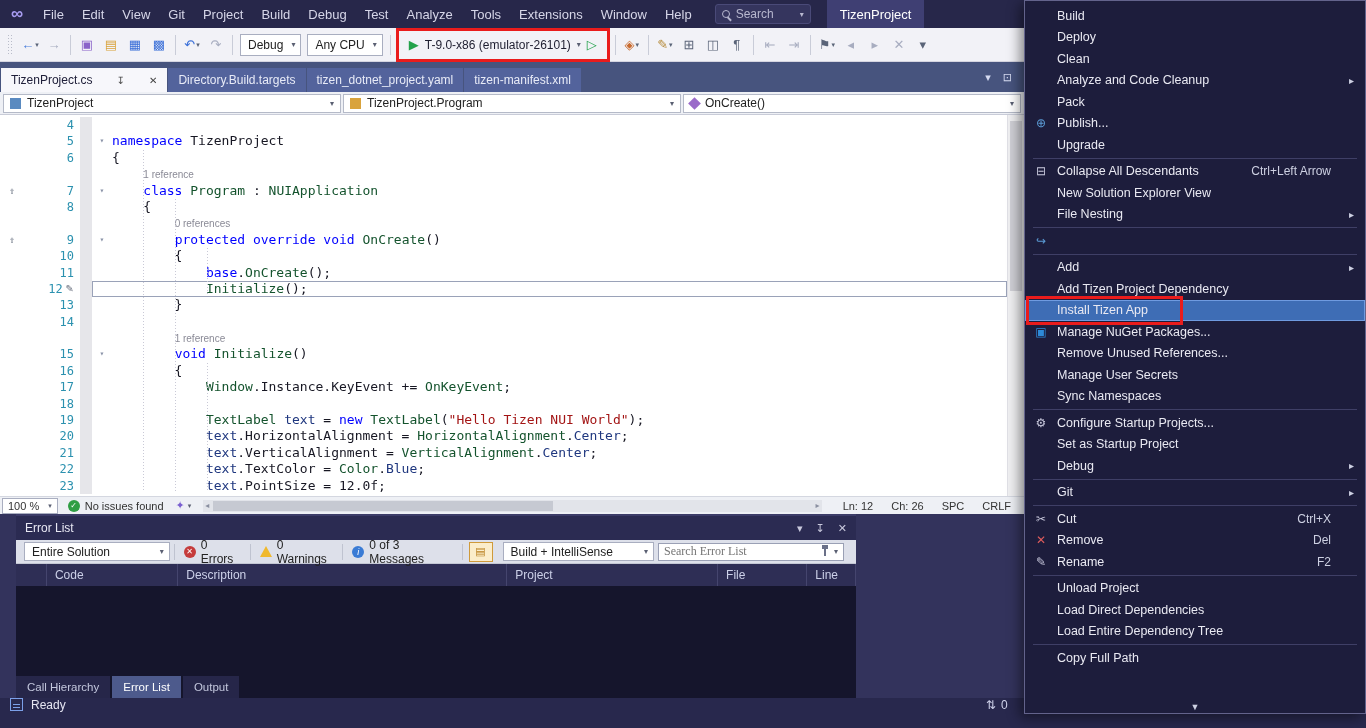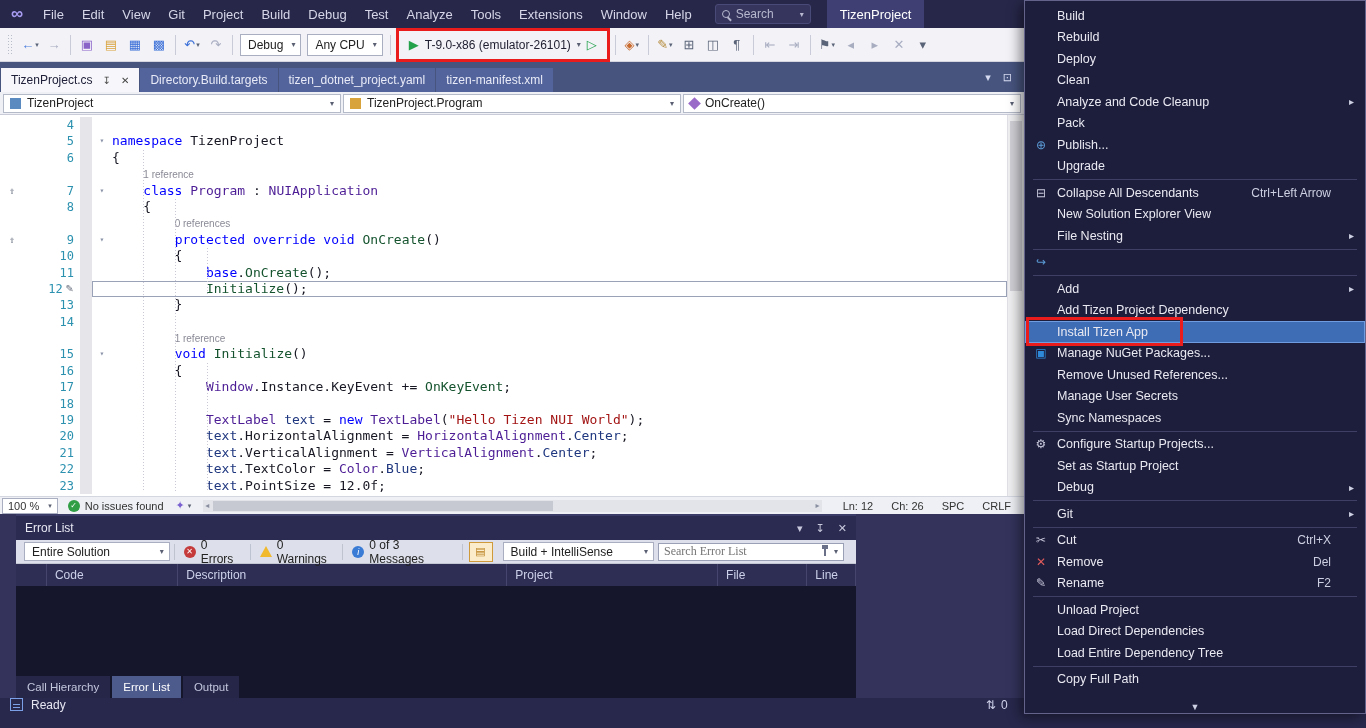--- a/index.html
+++ b/index.html
@@ -29,21 +29,21 @@
   .run-group{position:relative;display:flex;align-items:center;gap:6px;padding:0 9px;margin:0 5px;height:26px}
   .play{color:#23a24b;font-size:13px}
   .run-label{font-size:12px;color:#1e1e30}
   .run-group .chev{font-size:8px;color:#5a5f72}
   .annotation{position:absolute;border:3px solid #ea1c1c;pointer-events:none;z-index:30}
   .run-group .annotation{left:-4px;right:-4px;top:-4px;bottom:-4px}
 
   
   .tabstrip{position:absolute;top:62px;left:0;width:1024px;height:30px;background:#47547e;display:flex;align-items:flex-end}
   .tabs{display:flex;height:24px;margin-left:1px}
-  .tab{display:flex;align-items:center;padding:0 10px;background:#53639c;color:#e8ebf7;font-size:12px;margin-right:1px;gap:10px;cursor:default}
+  .tab{display:flex;align-items:center;padding:0 10px;background:#53639c;color:#e8ebf7;font-size:12px;margin-right:1px;gap:24px;cursor:default}
   .tab.active{background:#f7f7fb;color:#20203a}
   .tabico{font-size:10px;color:#444}
   .strip-icons{margin-left:auto;display:flex;align-items:center;gap:12px;padding-right:12px;color:#d5daf0;height:100%;font-size:11px}
 
   
   .navbar{position:absolute;top:92px;left:0;width:1024px;height:23px;background:#eef0f5;border-bottom:1px solid #c9ccd8;display:flex;align-items:center;padding:1px 2px}
   .navseg{flex:1;height:19px;background:#fff;border:1px solid #b5bac8;display:flex;align-items:center;font-size:12px;color:#222;padding:0 6px;gap:6px;margin:0 1px}
   .navseg .chev{margin-left:auto;font-size:8px;color:#5a5f72}
   .nicon{width:11px;height:11px;display:inline-block;flex:none}
 
@@ -54,21 +54,21 @@
   .mcol{width:24px;flex:none;display:flex;align-items:center;justify-content:center}
   .mglyph{font-size:10px;color:#4a5568}
   .lnum{width:56px;flex:none;display:flex;justify-content:flex-end;align-items:center;color:#2b91af;font-size:12px;padding-right:6px;font-family:"DejaVu Sans Mono",monospace}
   .pencil{color:#6b7280;font-size:10px;margin-left:3px;font-family:"DejaVu Sans",sans-serif}
   .ind{width:12px;flex:none;background:#e6e6ea}
   .cw{display:flex;flex:1}
   .row.cur .cw{box-shadow:inset 0 0 0 1px #9aa2b8}
   .fold{width:20px;flex:none;text-align:center;color:#8a93a8;font-size:8px}
   .codecell{flex:1;white-space:pre}
   .lens{font-family:"Liberation Sans",sans-serif;font-size:10px;color:#8a8a96}
-  .c-kw{color:#0000ff}.c-ty{color:#4c1d95}.c-me{color:#14532d}.c-st{color:#a31515}.c-lo{color:#1f377f}.c-pl{color:#171723}
+  .c-kw{color:#0000ff}.c-ty{color:#14532d}.c-me{color:#14532d}.c-st{color:#a31515}.c-lo{color:#1f377f}.c-pl{color:#171723}
   .guide{position:absolute;width:1px;background-image:repeating-linear-gradient(to bottom,#c9c9d6 0,#c9c9d6 1px,transparent 1px,transparent 3px)}
   .vscroll{position:absolute;top:0;right:0;width:17px;height:100%;background:#f0f0f2;border-left:1px solid #e0e0e6}
   .vthumb{position:absolute;top:6px;left:2px;width:12px;height:170px;background:#d0d0d6}
 
   
   .edstatus{position:absolute;top:496px;left:0;width:1024px;height:18px;background:#eef0f5;border-top:1px solid #d4d7e0;display:flex;align-items:center;font-size:11px;color:#333}
   .zoom{height:16px;background:#fff;border:1px solid #a9aec0;display:flex;align-items:center;padding:0 5px;gap:9px;margin-left:2px}
   .zoom .chev{font-size:7px;color:#5a5f72}
   .health{display:flex;align-items:center;gap:5px;margin-left:10px}
   .chk{width:12px;height:12px;border-radius:50%;background:#2f9e44;color:#fff;font-size:8px;display:flex;align-items:center;justify-content:center;flex:none}
@@ -417,25 +417,20 @@
 
 <div class="ctxmenu">
   <div id="ctx-items">
       <div class="citem">
         <span class="cicon"></span>
         <span class="clabel">Build</span>
         <span class="carrow"></span>
       </div>
       <div class="citem">
         <span class="cicon"></span>
-        <span class="clabel">Rebuild</span>
-        <span class="carrow"></span>
-      </div>
-      <div class="citem">
-        <span class="cicon"></span>
         <span class="clabel">Deploy</span>
         <span class="carrow"></span>
       </div>
       <div class="citem">
         <span class="cicon"></span>
         <span class="clabel">Clean</span>
         <span class="carrow"></span>
       </div>
       <div class="citem">
         <span class="cicon"></span>

